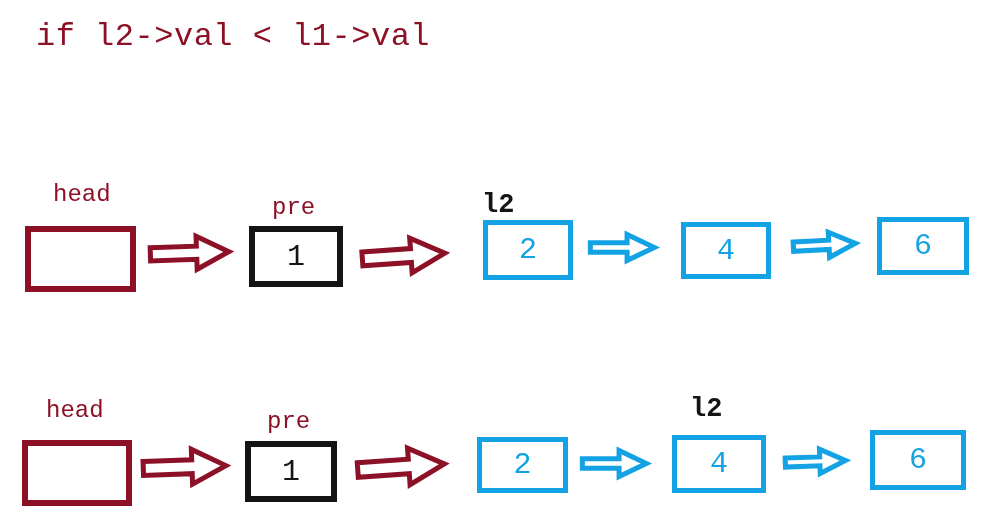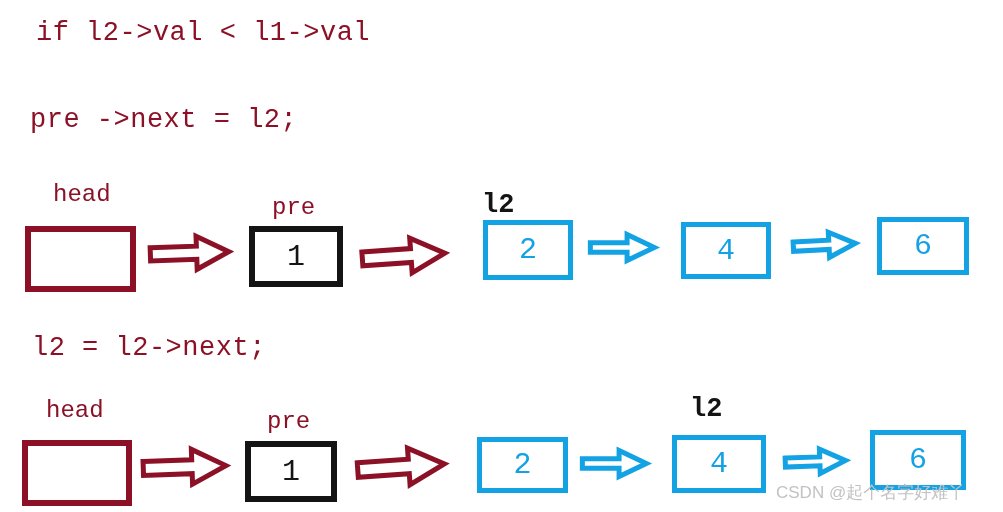--- a/index.html
+++ b/index.html
@@ -5,21 +5,21 @@
   html,body{margin:0;padding:0;background:#ffffff;}
   .stage{
     position:relative;
     width:1003px;height:512px;
     background:var(--page_bg,#fff);
     overflow:hidden;
     font-family:"Liberation Mono","DejaVu Sans Mono",monospace;
   }
   .code{
     position:absolute;
-    font-size:27px;
+    font-size:32px;
     letter-spacing:.5px;
     color:var(--maroon,#8C1126);
     white-space:pre;
   }
   .lbl{
     position:absolute;
     font-size:24px;
     color:var(--maroon,#8C1126);
     white-space:pre;
   }
@@ -47,22 +47,20 @@
     white-space:pre;
     z-index:5;
   }
 </style>
 </head>
 <body>
 
 <div class="stage">
 
   <div class="code" style="left:36px;top:18px">if l2-&gt;val &lt; l1-&gt;val</div>
-  <div class="code" style="left:30px;top:105px">pre -&gt;next = l2;</div>
-  <div class="code" style="left:32px;top:333px">l2 = l2-&gt;next;</div>
 
   <div class="lbl" style="left:53px;top:181px">head</div>
   <div class="box box-maroon" style="left:25px;top:226px;width:111px;height:66px"></div>
 
   <svg class="arrow maroon" style="left:146px;top:234px;transform:rotate(-2deg)" width="88" height="38" viewBox="0 0 100 46">
     <polygon points="2,15 58,15 58,3 97,23 58,43 58,31 2,31" stroke-width="5" vector-effect="non-scaling-stroke"></polygon>
   </svg>
 
   <div class="lbl" style="left:272px;top:194px">pre</div>
   <div class="box box-black" style="left:249px;top:226px;width:94px;height:61px">
@@ -124,15 +122,14 @@
   </div>
 
   <svg class="arrow cyan" style="left:784px;top:446px;transform:rotate(-2deg)" width="64" height="31" viewBox="0 0 100 46">
     <polygon points="2,16 56,16 56,4 96,23 56,42 56,30 2,30" stroke-width="5" vector-effect="non-scaling-stroke"></polygon>
   </svg>
 
   <div class="box box-cyan" style="left:870px;top:430px;width:96px;height:60px">
     <span>6</span>
   </div>
 
-  <div class="watermark">CSDN @起个名字好难丫</div>
 
 </div>
 
 </body></html>

